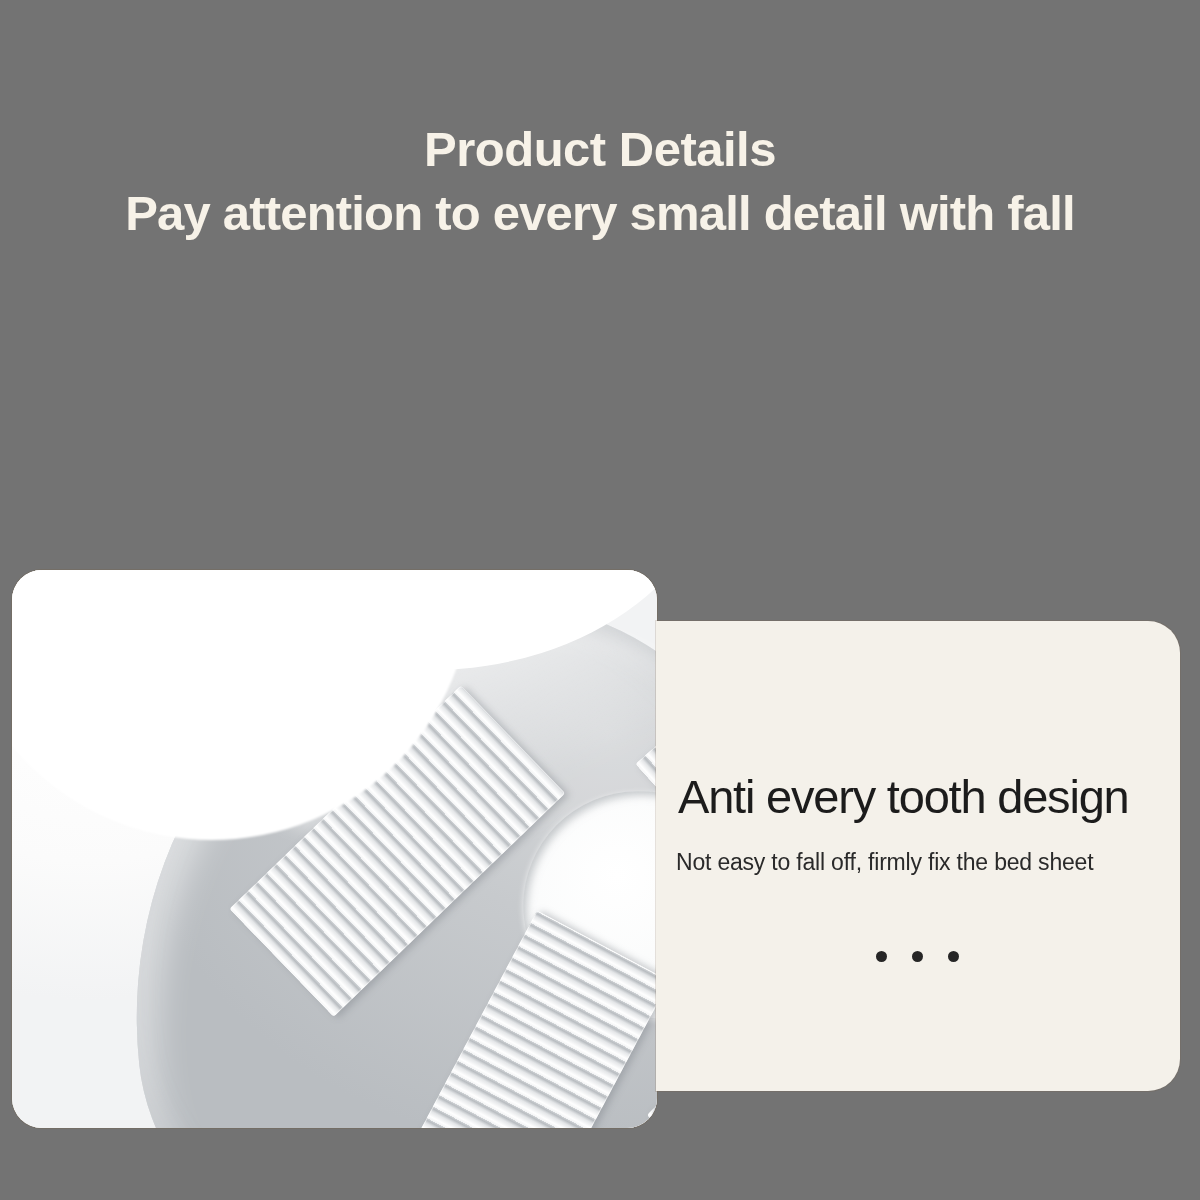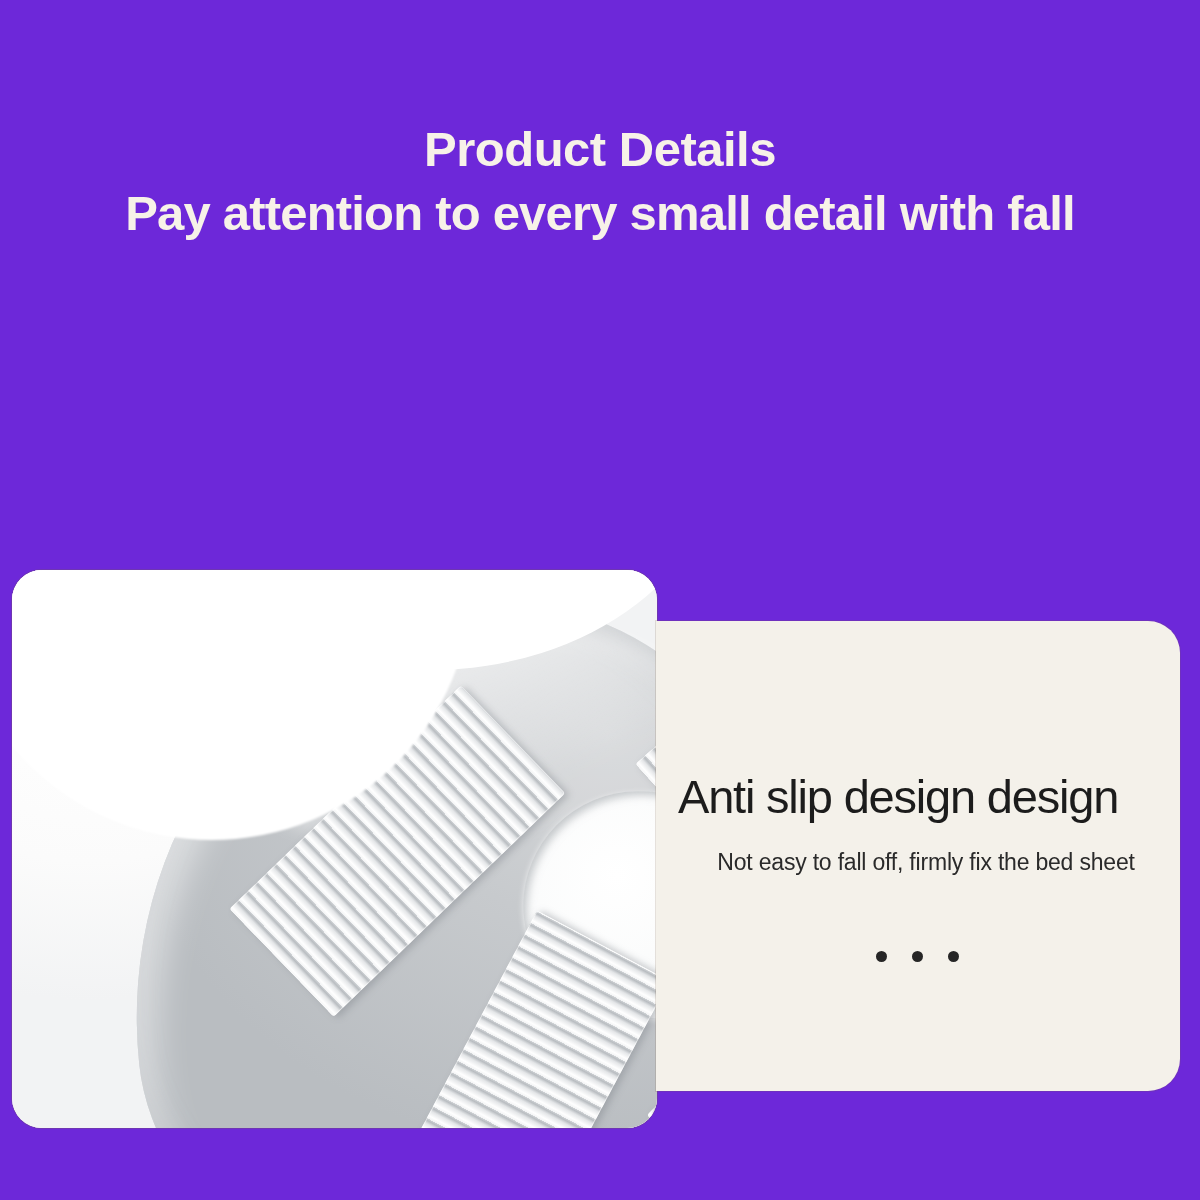--- a/index.html
+++ b/index.html
@@ -10,21 +10,21 @@
     width: 1200px;
     height: 1200px;
     overflow: hidden;
     font-family: "Liberation Sans", sans-serif;
   }
 
   #stage {
     position: relative;
     width: 1200px;
     height: 1200px;
-    background: #6d28d9;
+    background: #737373;
     overflow: hidden;
   }
 
   
   .header {
     position: absolute;
     left: 0;
     top: 118px;
     width: 1200px;
     text-align: center;
@@ -168,21 +168,20 @@
   }
   .card-subtitle {
     position: absolute;
     left: 20px;
     top: 228px;
     width: 500px;
     font-size: 23px;
     color: #2a2a2a;
     letter-spacing: -0.2px;
     white-space: nowrap;
-    text-align: center;
   }
   .dots {
     position: absolute;
     left: 220px;
     top: 330px;
     display: flex;
     gap: 25px;
     align-items: center;
   }
   .dot {
@@ -211,21 +210,21 @@
         <div class="pad pad-2"></div>
         <div class="pad pad-3"></div>
         <div class="pad pad-4"></div>
       </div>
       <div class="clip-notch"></div>
       <div class="clip-notch2"></div>
     </div>
   </div>
 
   <div class="text-card">
-    <div class="card-title">Anti slip design design</div>
+    <div class="card-title">Anti every tooth design</div>
     <div class="card-subtitle">Not easy to fall off, firmly fix the bed sheet</div>
     <div class="dots">
       <span class="dot"></span>
       <span class="dot"></span>
       <span class="dot"></span>
     </div>
   </div>
 
 </div>
 

